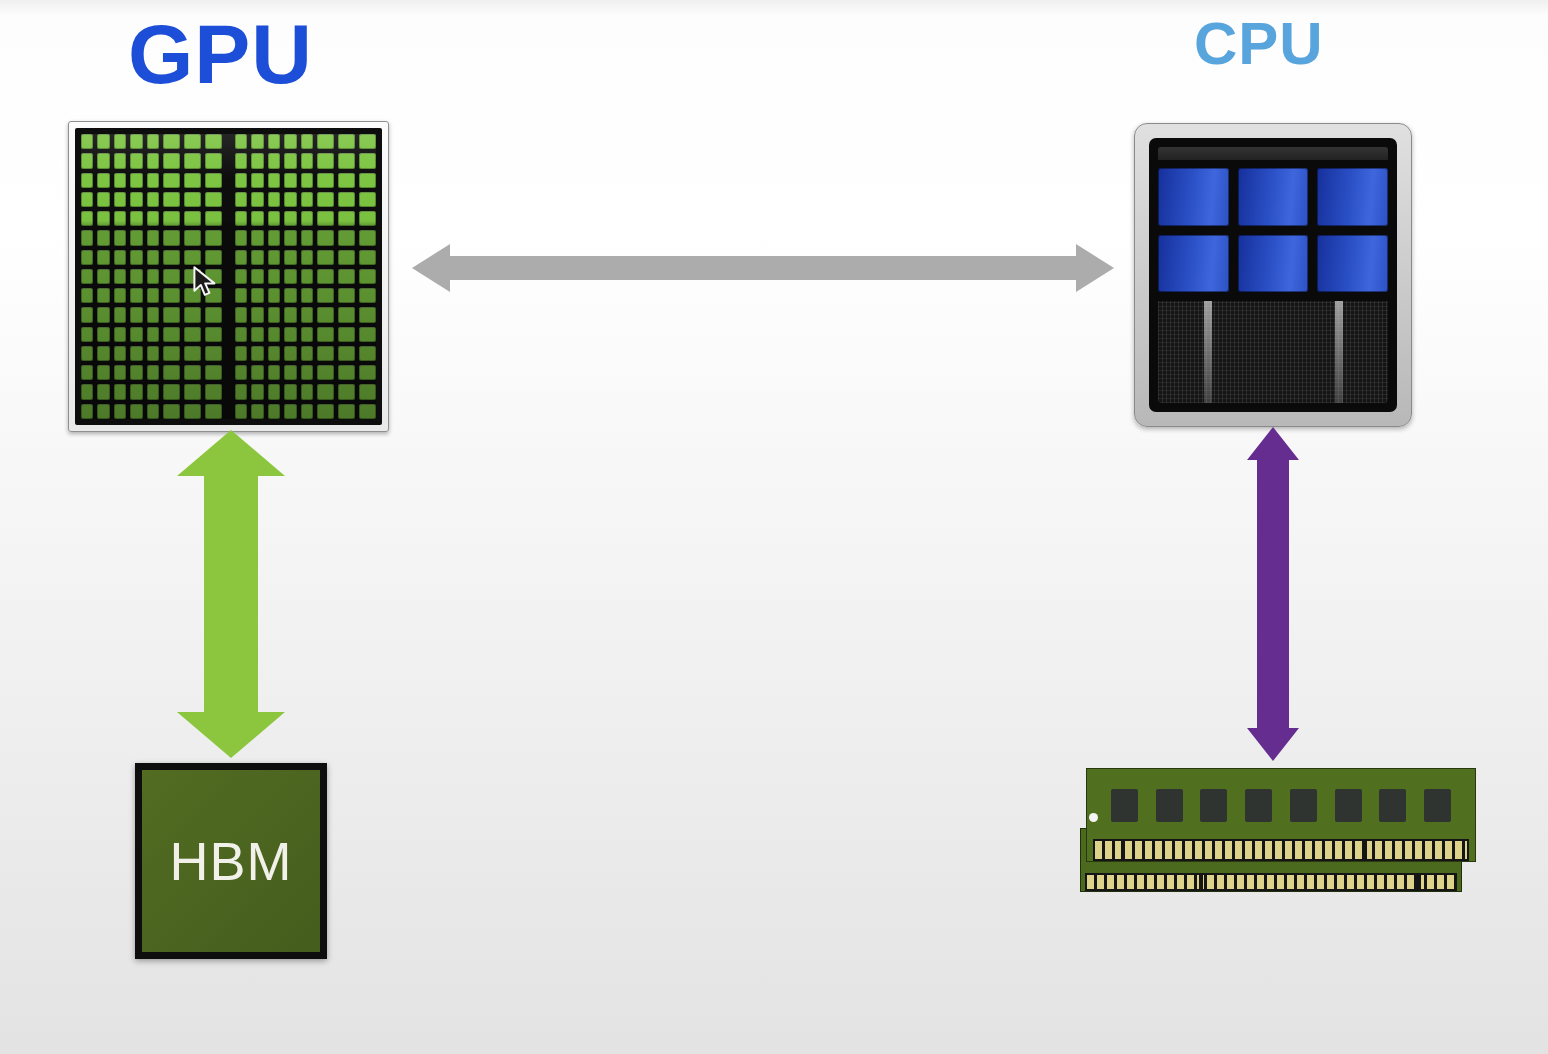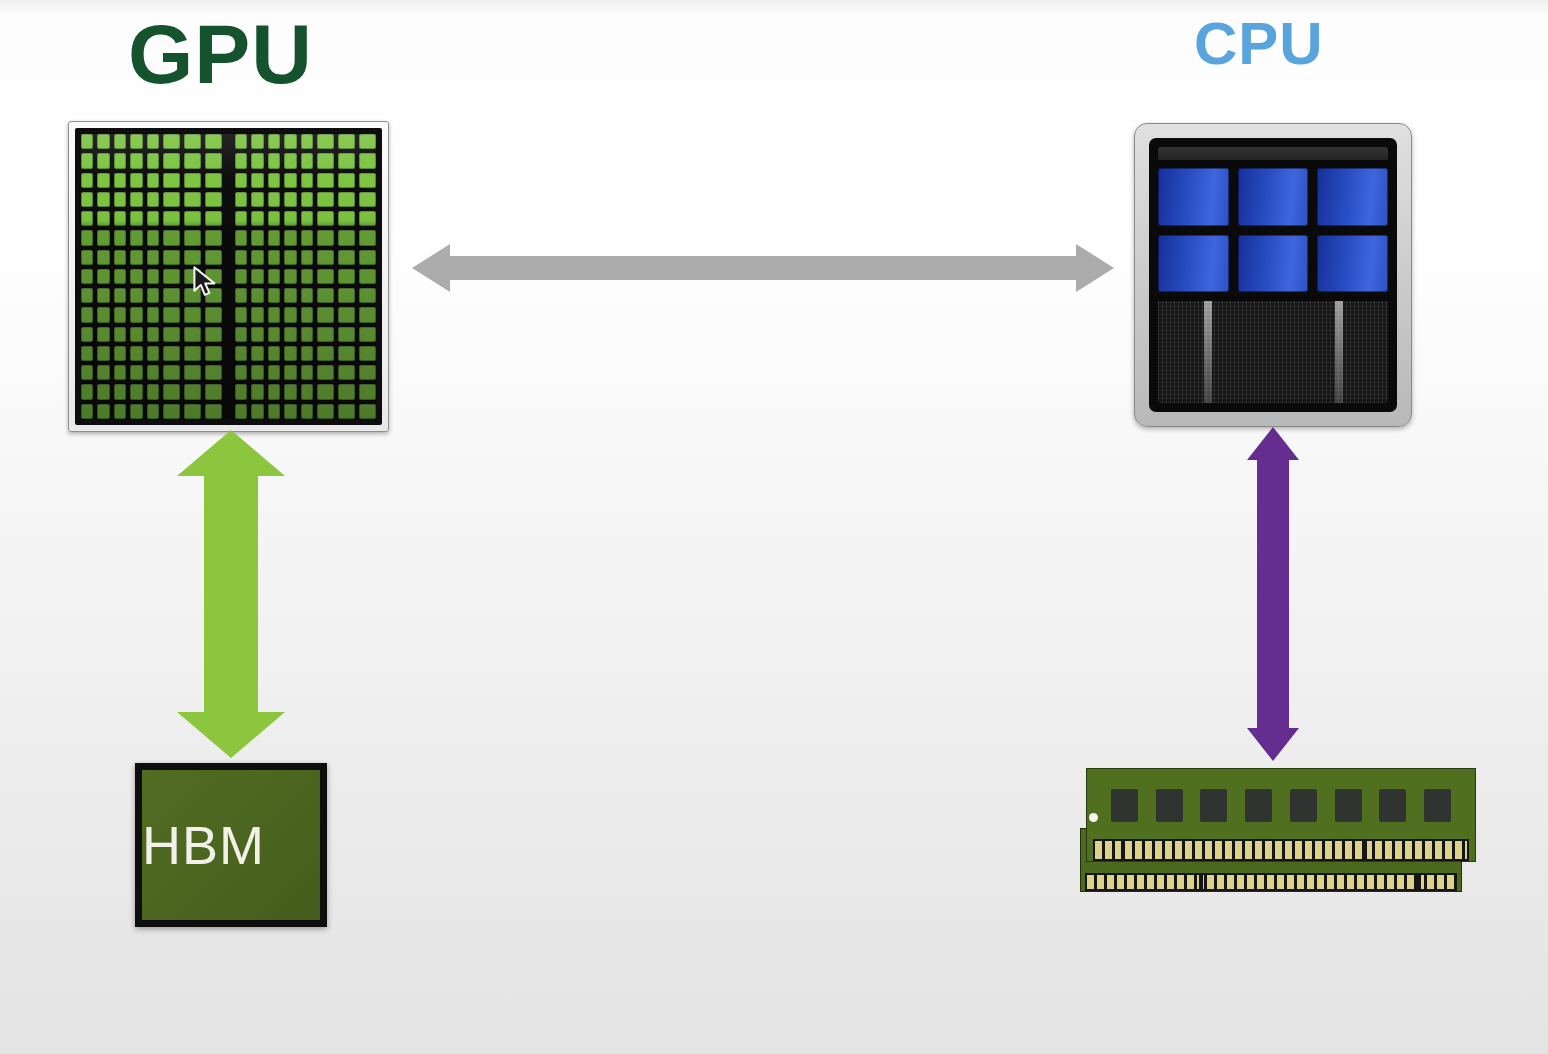--- a/index.html
+++ b/index.html
@@ -115,26 +115,26 @@
   .cache-stripe {
     position: absolute; top: 0; bottom: 0; width: 8px;
     background: linear-gradient(180deg, rgba(215,215,215,0.70), rgba(140,140,140,0.35));
   }
   .cache-stripe.s1 { left: 20%; }
   .cache-stripe.s2 { left: 77%; }
 
   
   .hbm-box {
     position: absolute; left: 135px; top: 763px;
-    width: 192px; height: 164px;
+    width: 192px; height: 196px;
     box-sizing: border-box;
     background: linear-gradient(135deg, #526c22 0%, #455d1d 100%);
     border: 7px solid #0e0e0e;
     box-shadow: 0 2px 6px rgba(0,0,0,0.35);
-    display: flex; align-items: center; justify-content: flex-start;
+    display: flex; align-items: center; justify-content: center;
   }
   .hbm-text {
     color: #f2f1e9;
     font-size: 54px;
     font-weight: 300;
     letter-spacing: 1px;
   }
 
   
   .ram { position: absolute; left: 1086px; top: 768px; width: 390px; height: 128px; }
@@ -180,21 +180,21 @@
 
   
   svg.arrow { position: absolute; display: block; }
 
   
   .cursor { position: absolute; left: 192px; top: 266px; z-index: 10; }
 </style>
 </head>
 <body>
 
-<div class="chip-label" style="left: 128px; top: 12px; color: #14532d;">GPU</div>
+<div class="chip-label" style="left: 128px; top: 12px; color: #1d4ed8;">GPU</div>
 
 <div class="chip-label" style="left: 1194px; top: 14px; font-size: 60px; color: rgb(88, 164, 220);">CPU</div>
 
 <div class="gpu-chip">
   <div class="gpu-die">
     <div class="gpu-half" style="grid-template-columns: repeat(5, 1fr) 1.35fr 1.35fr 1.35fr;">
         <div class="gpu-cell"></div>
         <div class="gpu-cell"></div>
         <div class="gpu-cell"></div>
         <div class="gpu-cell"></div>

